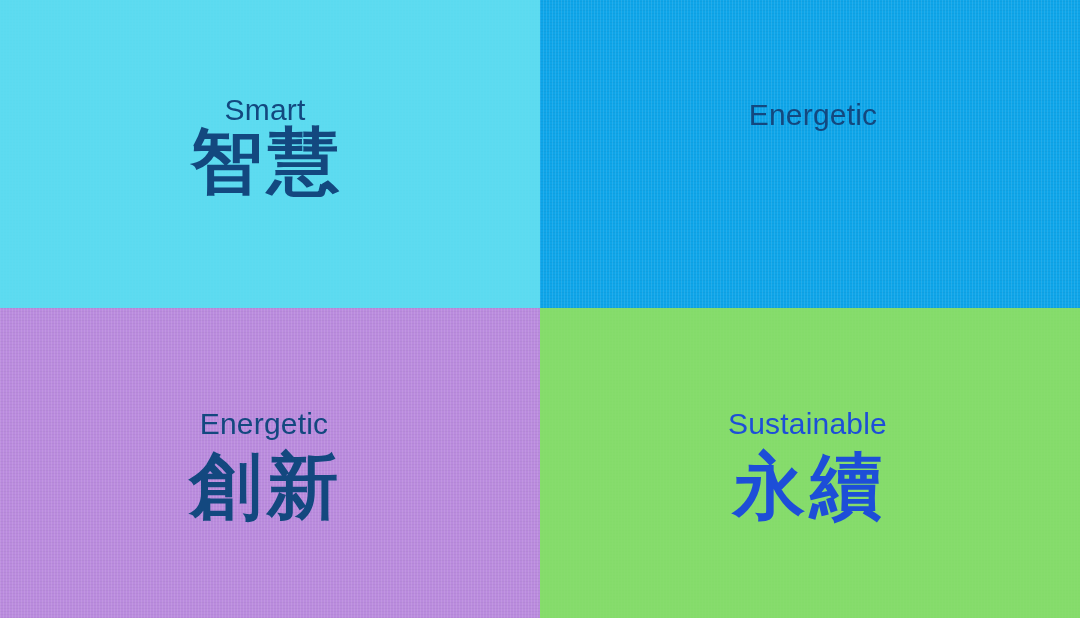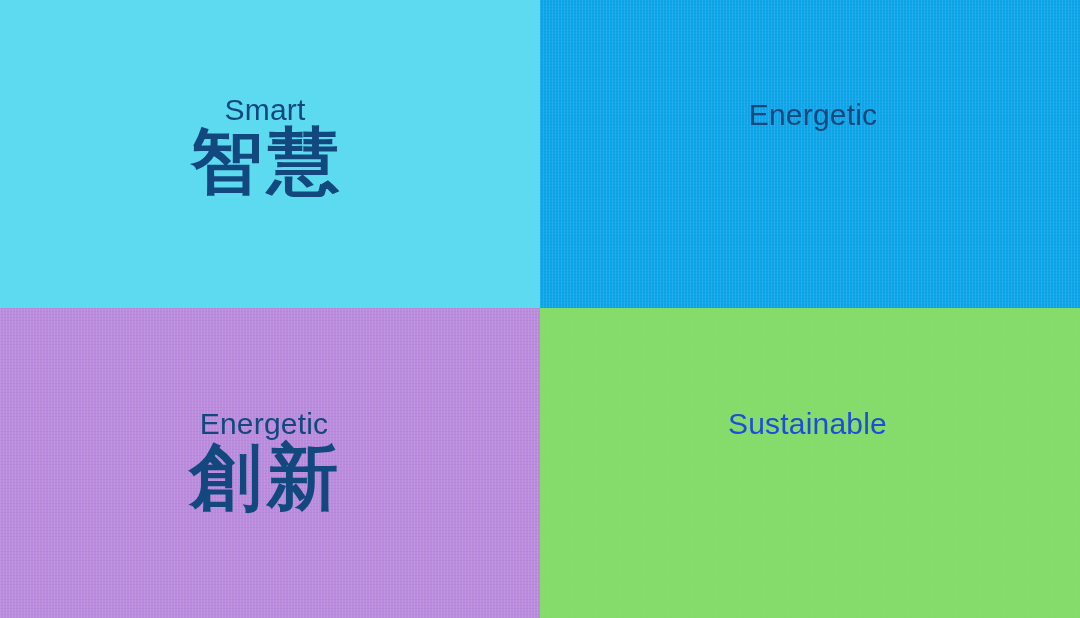--- a/index.html
+++ b/index.html
@@ -89,21 +89,21 @@
     white-space: nowrap;
   }
 
   
   .q-smart       .label-stack { margin-top: 95px;  margin-left: -10px; }
   .q-energetic   .label-stack { margin-top: 100px; margin-left: 6px; }
   .q-innovative  .label-stack { margin-top: 101px; margin-left: -12px; }
   .q-sustainable .label-stack { margin-top: 101px; margin-left: -5px; }
 
   .q-innovative .label-zh,
-  .q-sustainable .label-zh { margin-top: 2px; }
+  .q-sustainable .label-zh { margin-top: 11px; }
 </style>
 </head>
 <body>
 
 <div id="board">
 
   <div class="quadrant q-smart" style="background-color: rgb(92, 219, 240); color: rgb(19, 72, 127);">
     <div class="label-stack">
       <span class="label-en">Smart</span>
       <span class="label-zh">智慧</span>
@@ -119,16 +119,17 @@
   <div class="quadrant q-innovative" style="background-color: rgb(186, 139, 222); color: rgb(19, 72, 127);">
     <div class="label-stack">
       <span class="label-en">Energetic</span>
       <span class="label-zh">創新</span>
     </div>
   </div>
 
   <div class="quadrant q-sustainable" style="background-color: rgb(133, 220, 107); color: #1d4ed8;">
     <div class="label-stack">
       <span class="label-en">Sustainable</span>
+      <span class="label-zh">永續</span>
     </div>
   </div>
 
 </div>
 
 </body></html>

